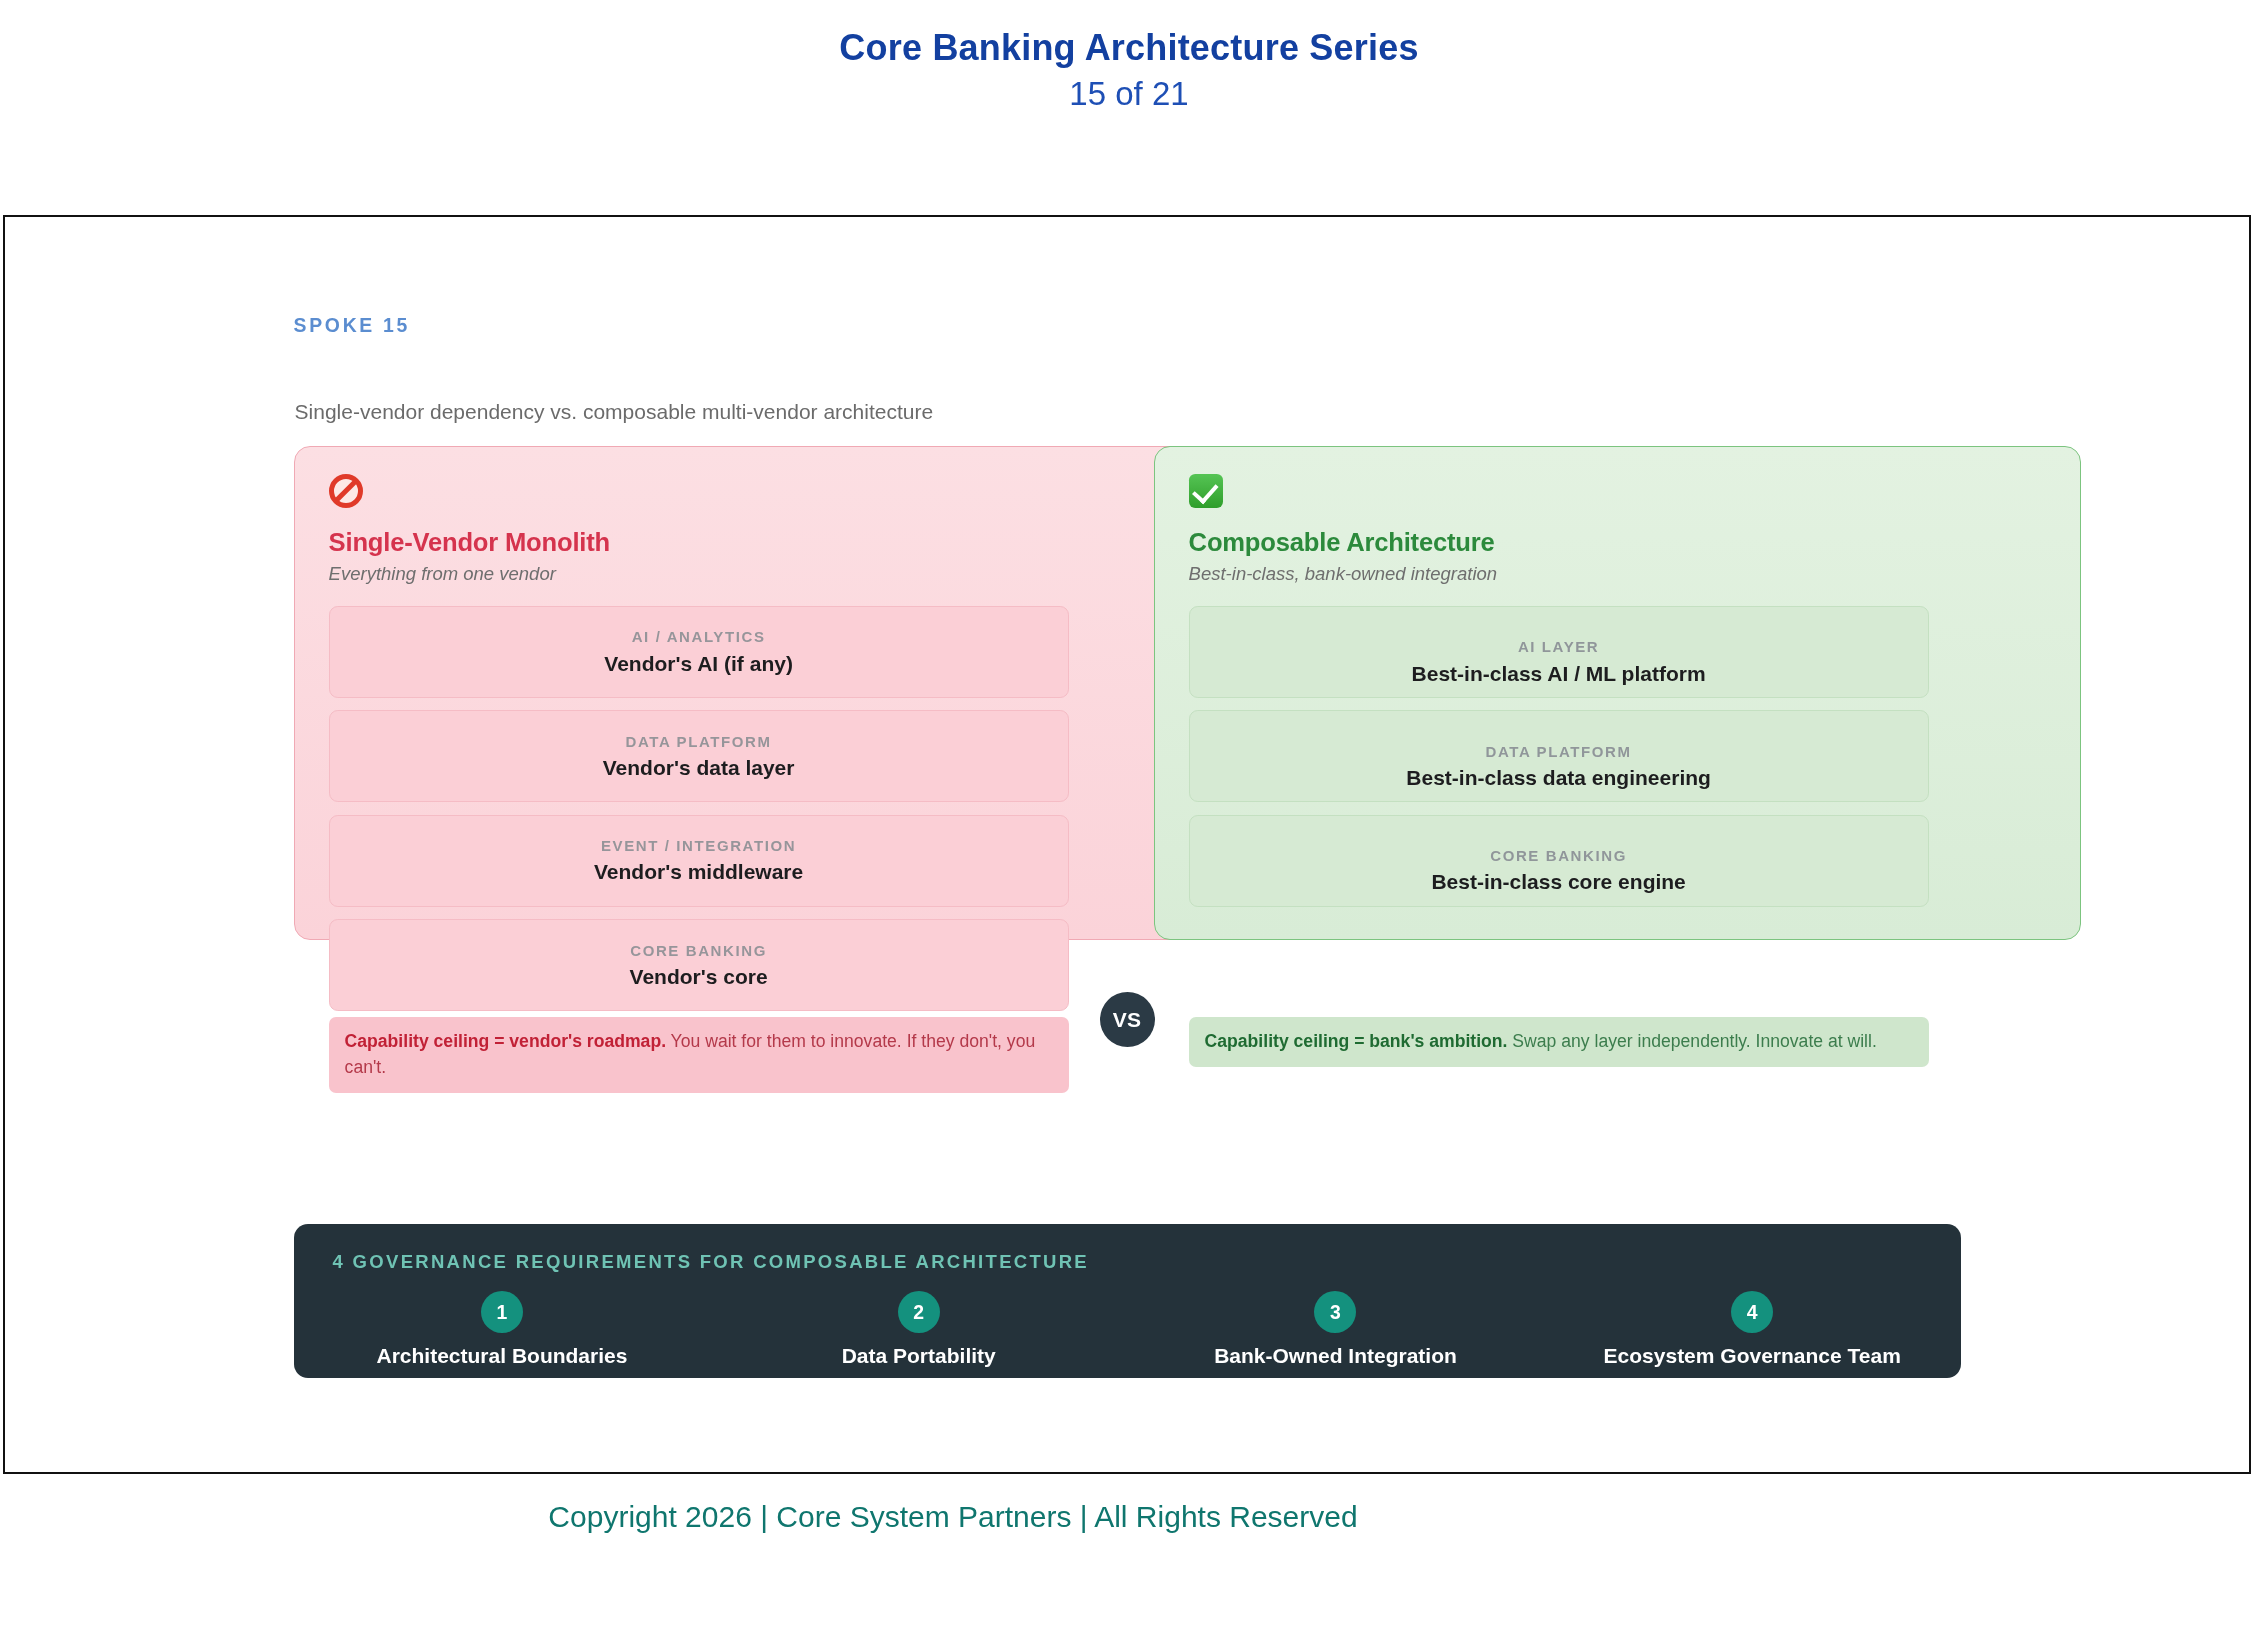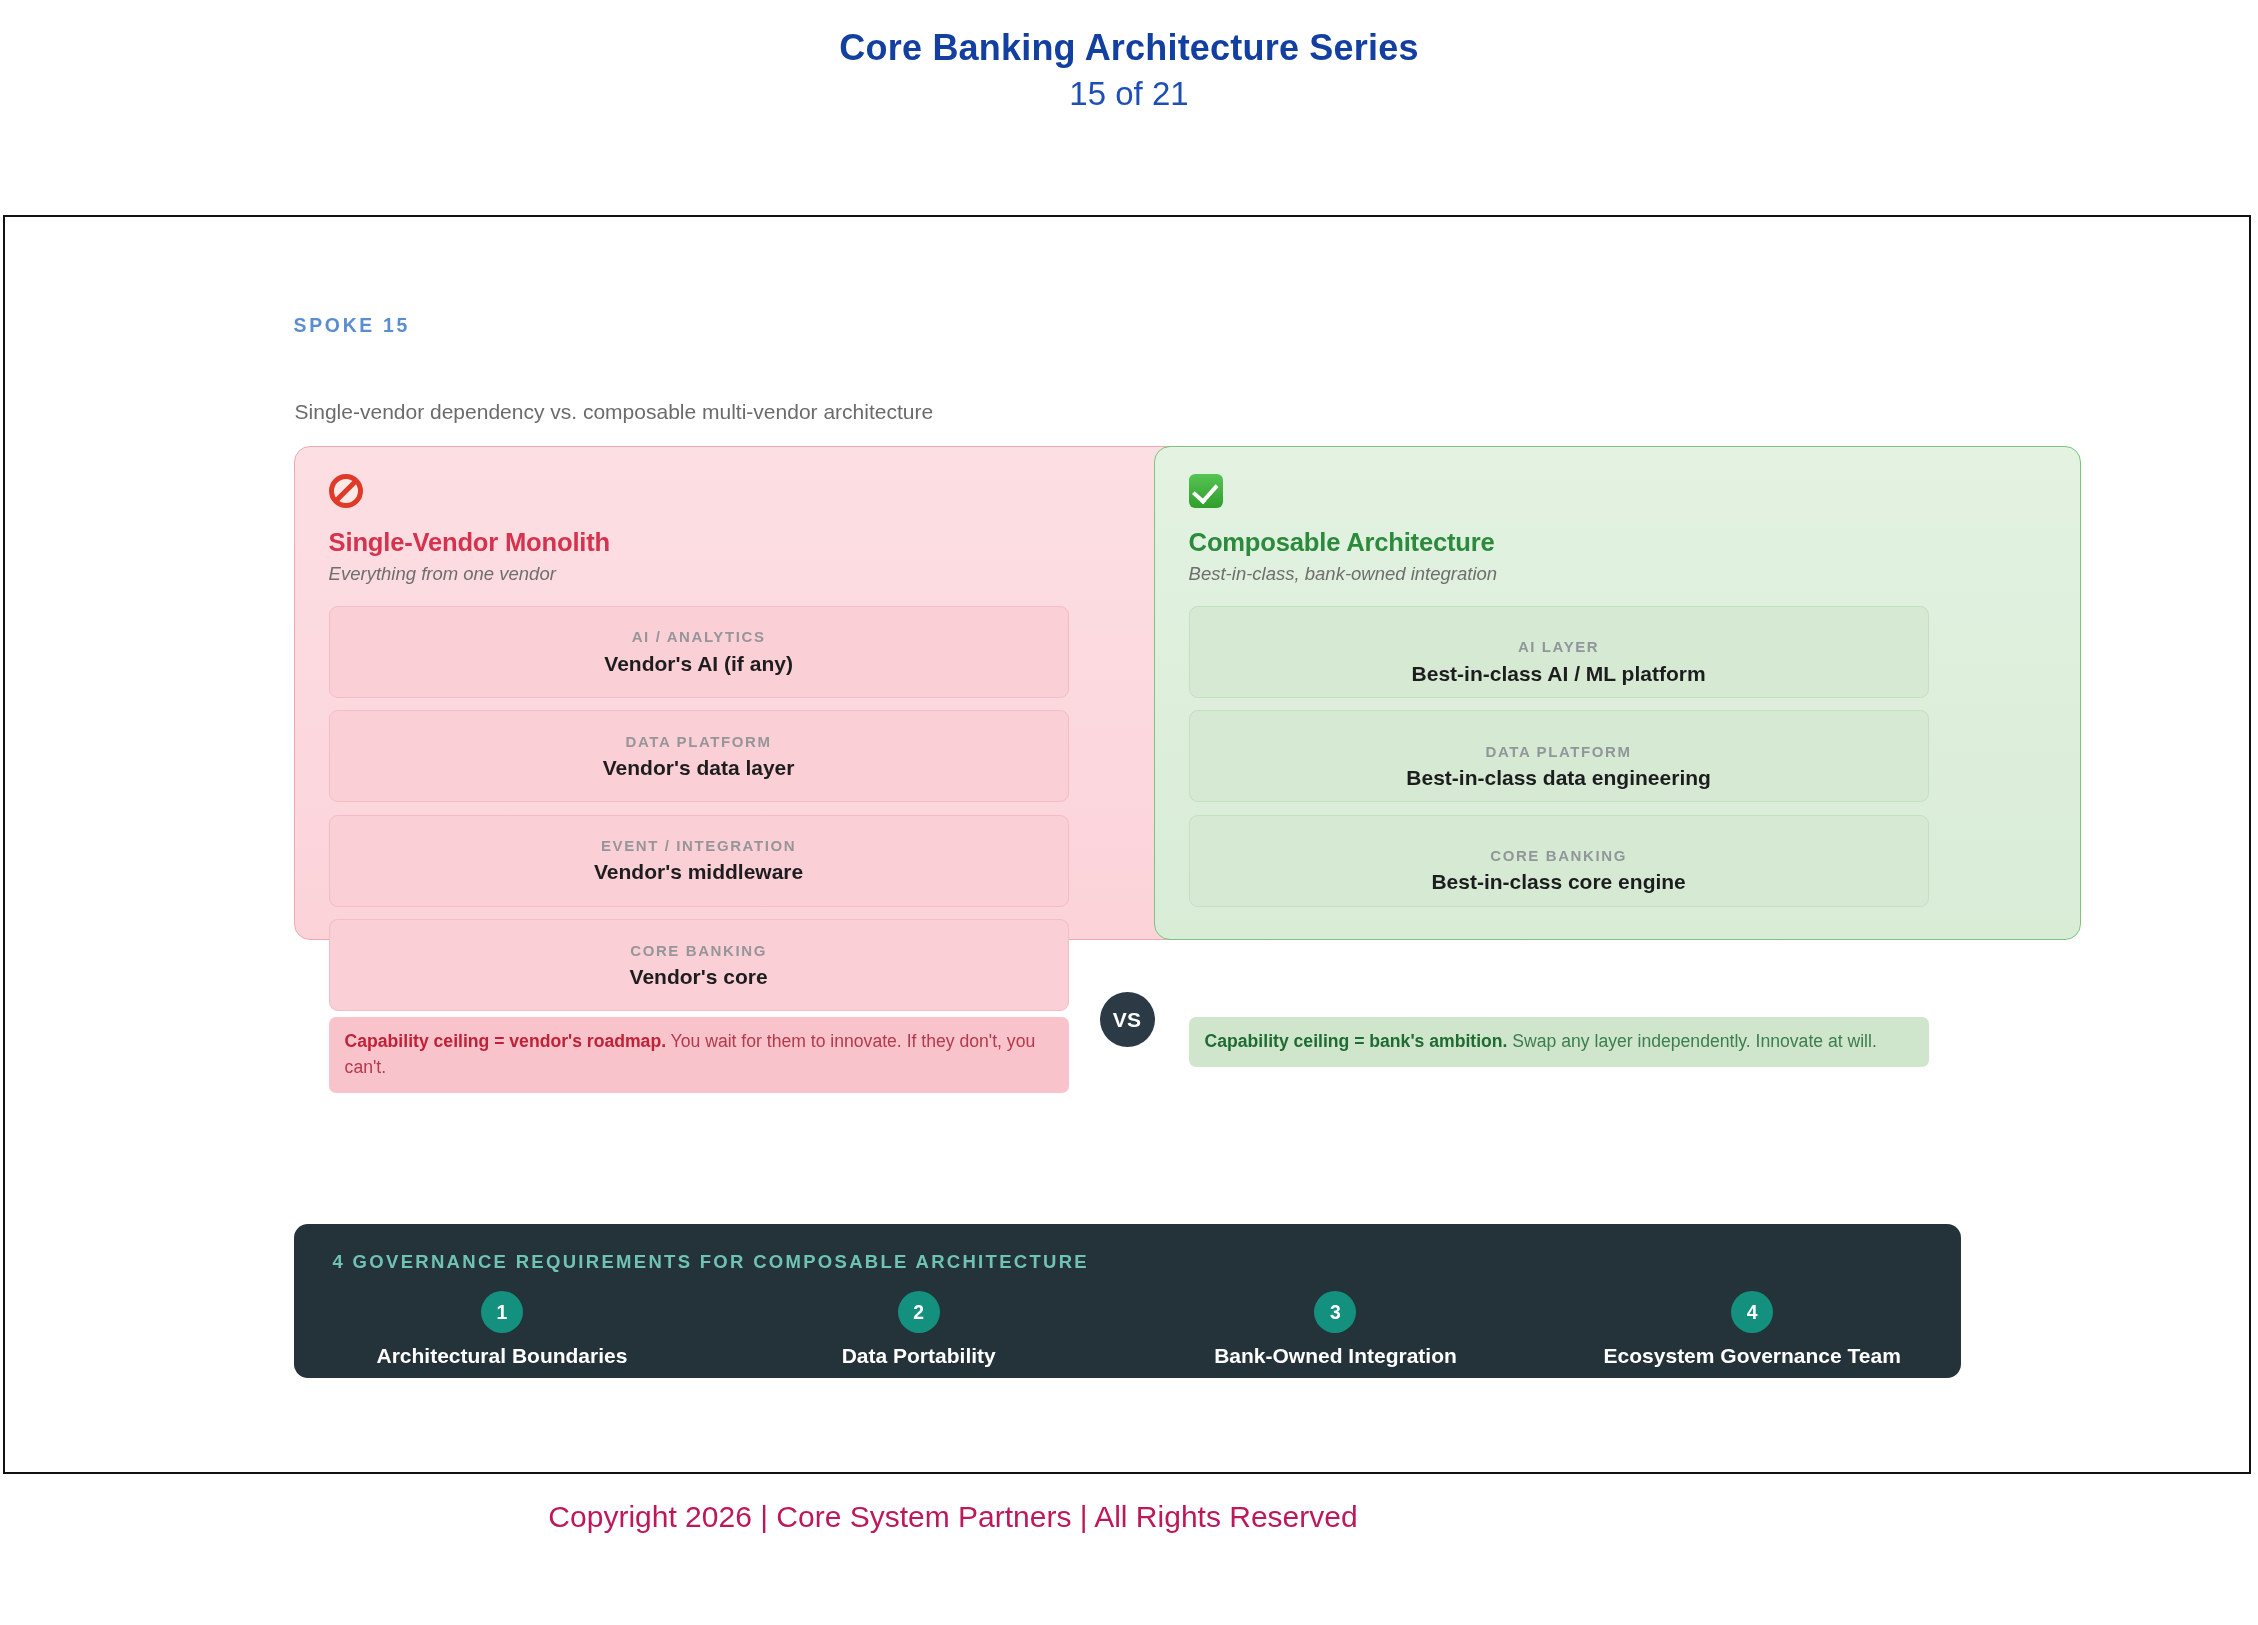--- a/index.html
+++ b/index.html
@@ -311,21 +311,21 @@
   }
 
   
   .page-footer {
     position: absolute;
     left: 0;
     top: 1500px;
     width: 1906px;
     text-align: center;
     font-size: 30px;
-    color: #be185d;
+    color: #0f766e;
   }
 </style>
 </head>
 <body>
 
 <div class="page-header">
   <div class="series-title">Core Banking Architecture Series</div>
   <div class="series-count">15 of 21</div>
 </div>
 

